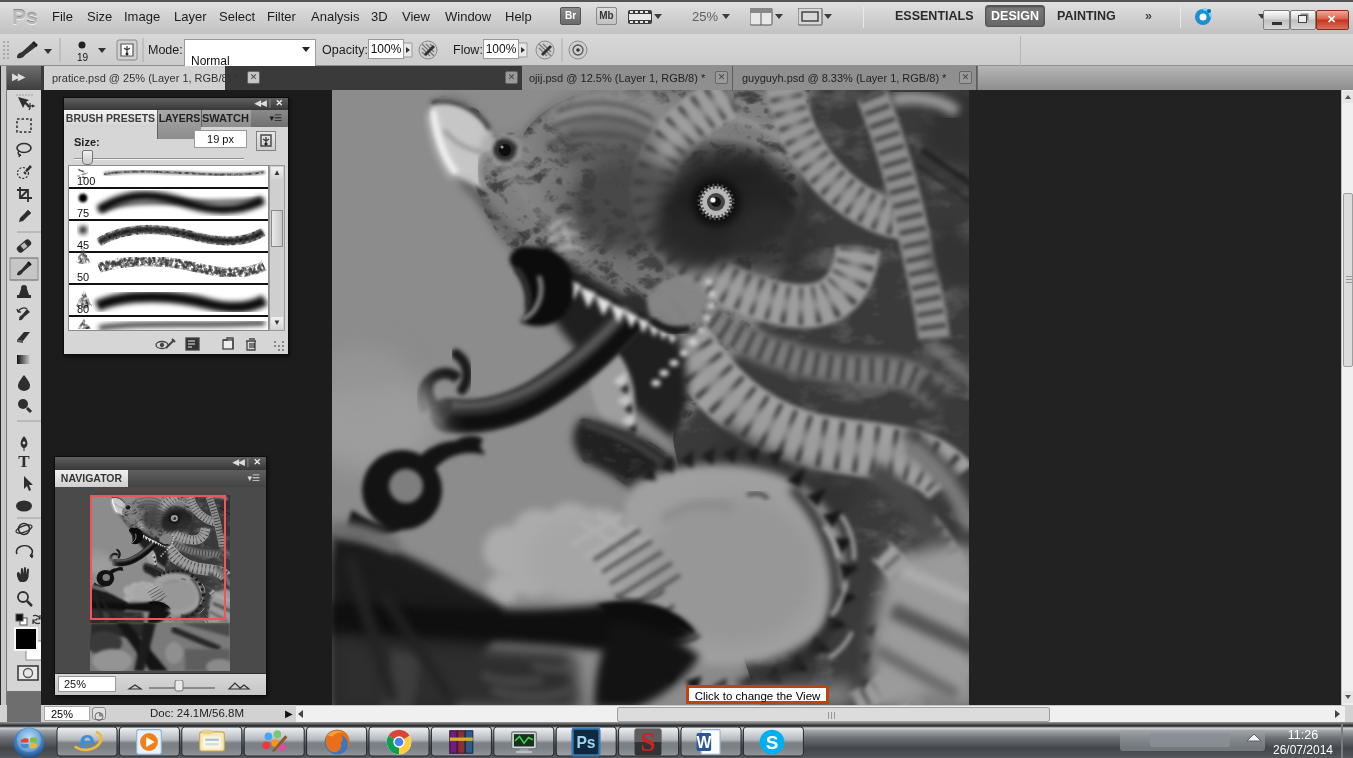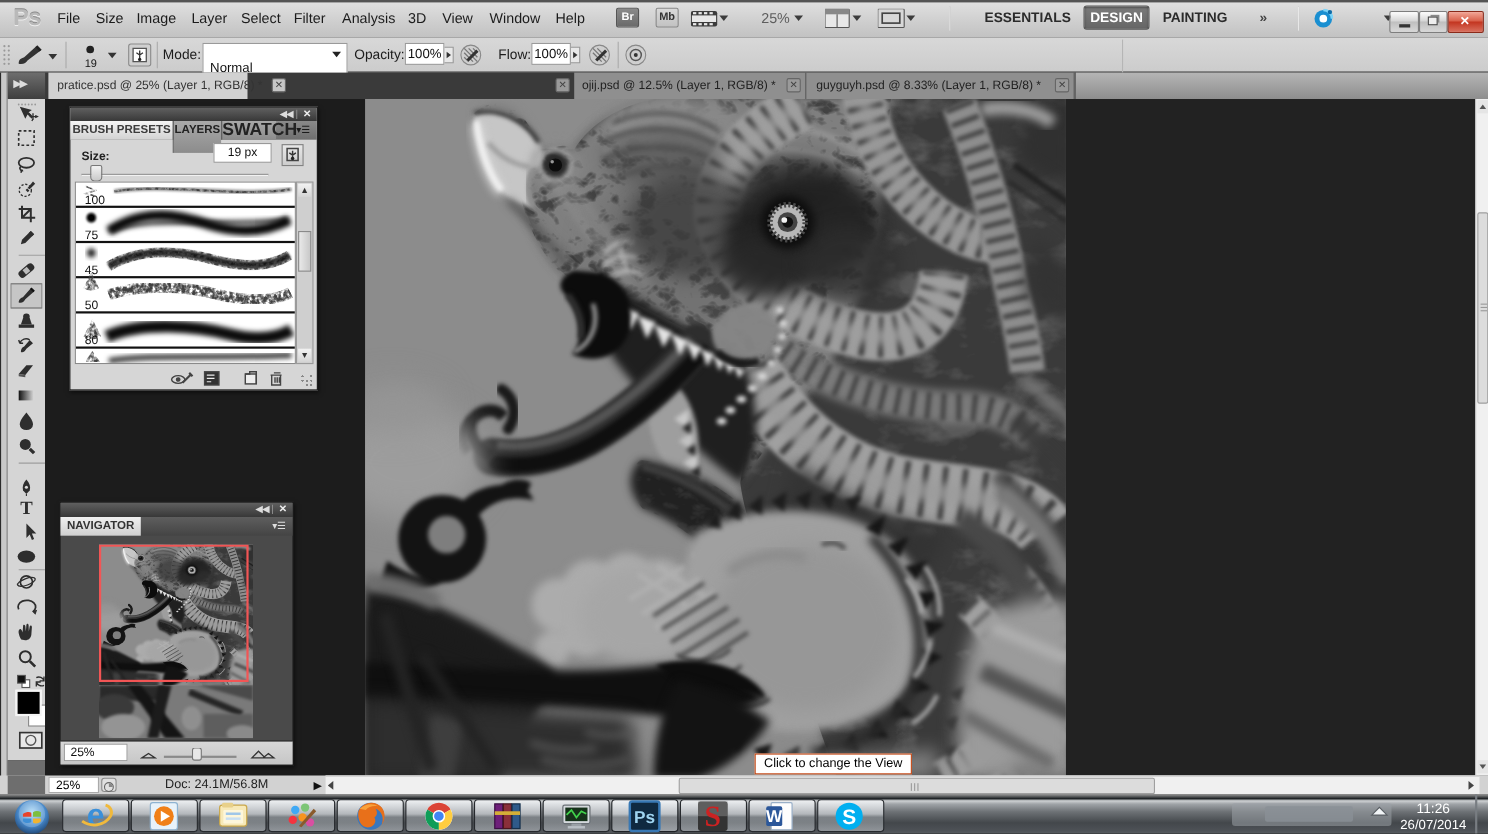--- a/index.html
+++ b/index.html
@@ -67,21 +67,21 @@
   #vthumb { left:1px; top:103px; width:10px; height:174px; background:#dcdcdc;
     border:1px solid #9f9f9f; border-radius:2px; }
   #statusrow { left:0; top:705px; width:1353px; height:17px; background:#d2d2d2; }
   #hscroll { left:296px; top:0; width:1049px; height:17px; background:#f0f0f0;
     border-top:1px solid #c5c5c5; }
   #hthumb { left:321px; top:1px; width:433px; height:15px; background:#dcdcdc;
     border:1px solid #9f9f9f; border-radius:2px; }
 
   
   #tooltip { left:686px; top:685px; width:143px; height:19px; background:#fff;
-    border:1px solid #c2410c; font-size:11.5px; color:#000; text-align:center;
+    border:3px solid #c2410c; font-size:11.5px; color:#000; text-align:center;
     line-height:17px; }
 
   
   #taskbar { left:0; top:722px; width:1353px; height:36px;
     background:linear-gradient(#9b9b9b 0px,#1f2326 4px,#cfd2d4 6px,#9fa3a7 9px,
       #6d7175 16px,#43474b 26px,#4d5156 33px,#585c60 36px); }
 </style>
 </head>
 <body>
 <div id="stage">
@@ -701,21 +701,21 @@
 
   <div class="abs" style="left:63px;top:97px;width:226px;height:258px;background:#d6d6d6;border:1px solid #0c0c0c;box-shadow:1px 2px 4px rgba(0,0,0,.5);">
     <div class="abs" style="left:0;top:0;width:224px;height:12px;background:linear-gradient(#606060,#383838);">
       <span class="abs" style="right:22px;top:0px;color:#ddd;font-size:9px;letter-spacing:-1px;">◀◀</span>
       <span class="abs" style="right:17px;top:0px;color:#999;font-size:9px;">|</span>
       <span class="abs" style="right:5px;top:0px;color:#eee;font-size:9px;font-weight:bold;">✕</span>
     </div>
     <div class="abs" style="left:0;top:12px;width:224px;height:17px;background:linear-gradient(#8a8a8a,#6f6f6f);">
       <div class="abs" style="left:0;top:0;width:93px;height:17px;background:linear-gradient(#f5f5f5,#d2d2d2);font-size:10.5px;font-weight:bold;color:#3c3c3c;text-align:center;line-height:17px;">BRUSH PRESETS</div>
       <div class="abs" style="left:93px;top:0;width:44px;height:29px;background:linear-gradient(#a9a9a9,#8c8c8c);border-left:1px solid #606060;font-size:10.5px;font-weight:bold;color:#222;text-align:center;line-height:17px;">LAYERS</div>
-      <div class="abs" style="left:137px;top:0;width:50px;height:17px;background:linear-gradient(#a9a9a9,#8c8c8c);border-left:1px solid #606060;font-size:16px;font-weight:bold;color:#222;line-height:17px;">SWATCH</div>
+      <div class="abs" style="left:137px;top:0;width:50px;height:17px;background:linear-gradient(#a9a9a9,#8c8c8c);border-left:1px solid #606060;font-size:11px;font-weight:bold;color:#222;line-height:17px;">SWATCH</div>
       <span class="abs" style="right:6px;top:3px;color:#1a1a1a;font-size:9px;">▾☰</span>
     </div>
     <div class="abs" style="left:10px;top:38px;font-size:11px;font-weight:bold;color:#222;">Size:</div>
     <div class="abs" style="left:130px;top:32px;width:53px;height:18px;background:#fff;border:1px solid #999;font-size:11px;color:#111;text-align:center;line-height:17px;">19 px</div>
     <div class="abs" style="left:192px;top:33px;width:20px;height:20px;border:1px solid #828282;background:linear-gradient(#e8e8e8,#cdcdcd);">
       <svg width="18" height="18" viewBox="0 0 18 18">
           <path d="M4,3 h10 v11 h-10 Z" fill="none" stroke="#444" stroke-width="1.4"></path>
           <path d="M9,5 v4 M6,7 l3,2 3,-2 M9,9 v3" stroke="#333" stroke-width="1.3" fill="none"></path>
           <circle cx="9" cy="12" r="1.6" fill="#222"></circle>
         </svg>

